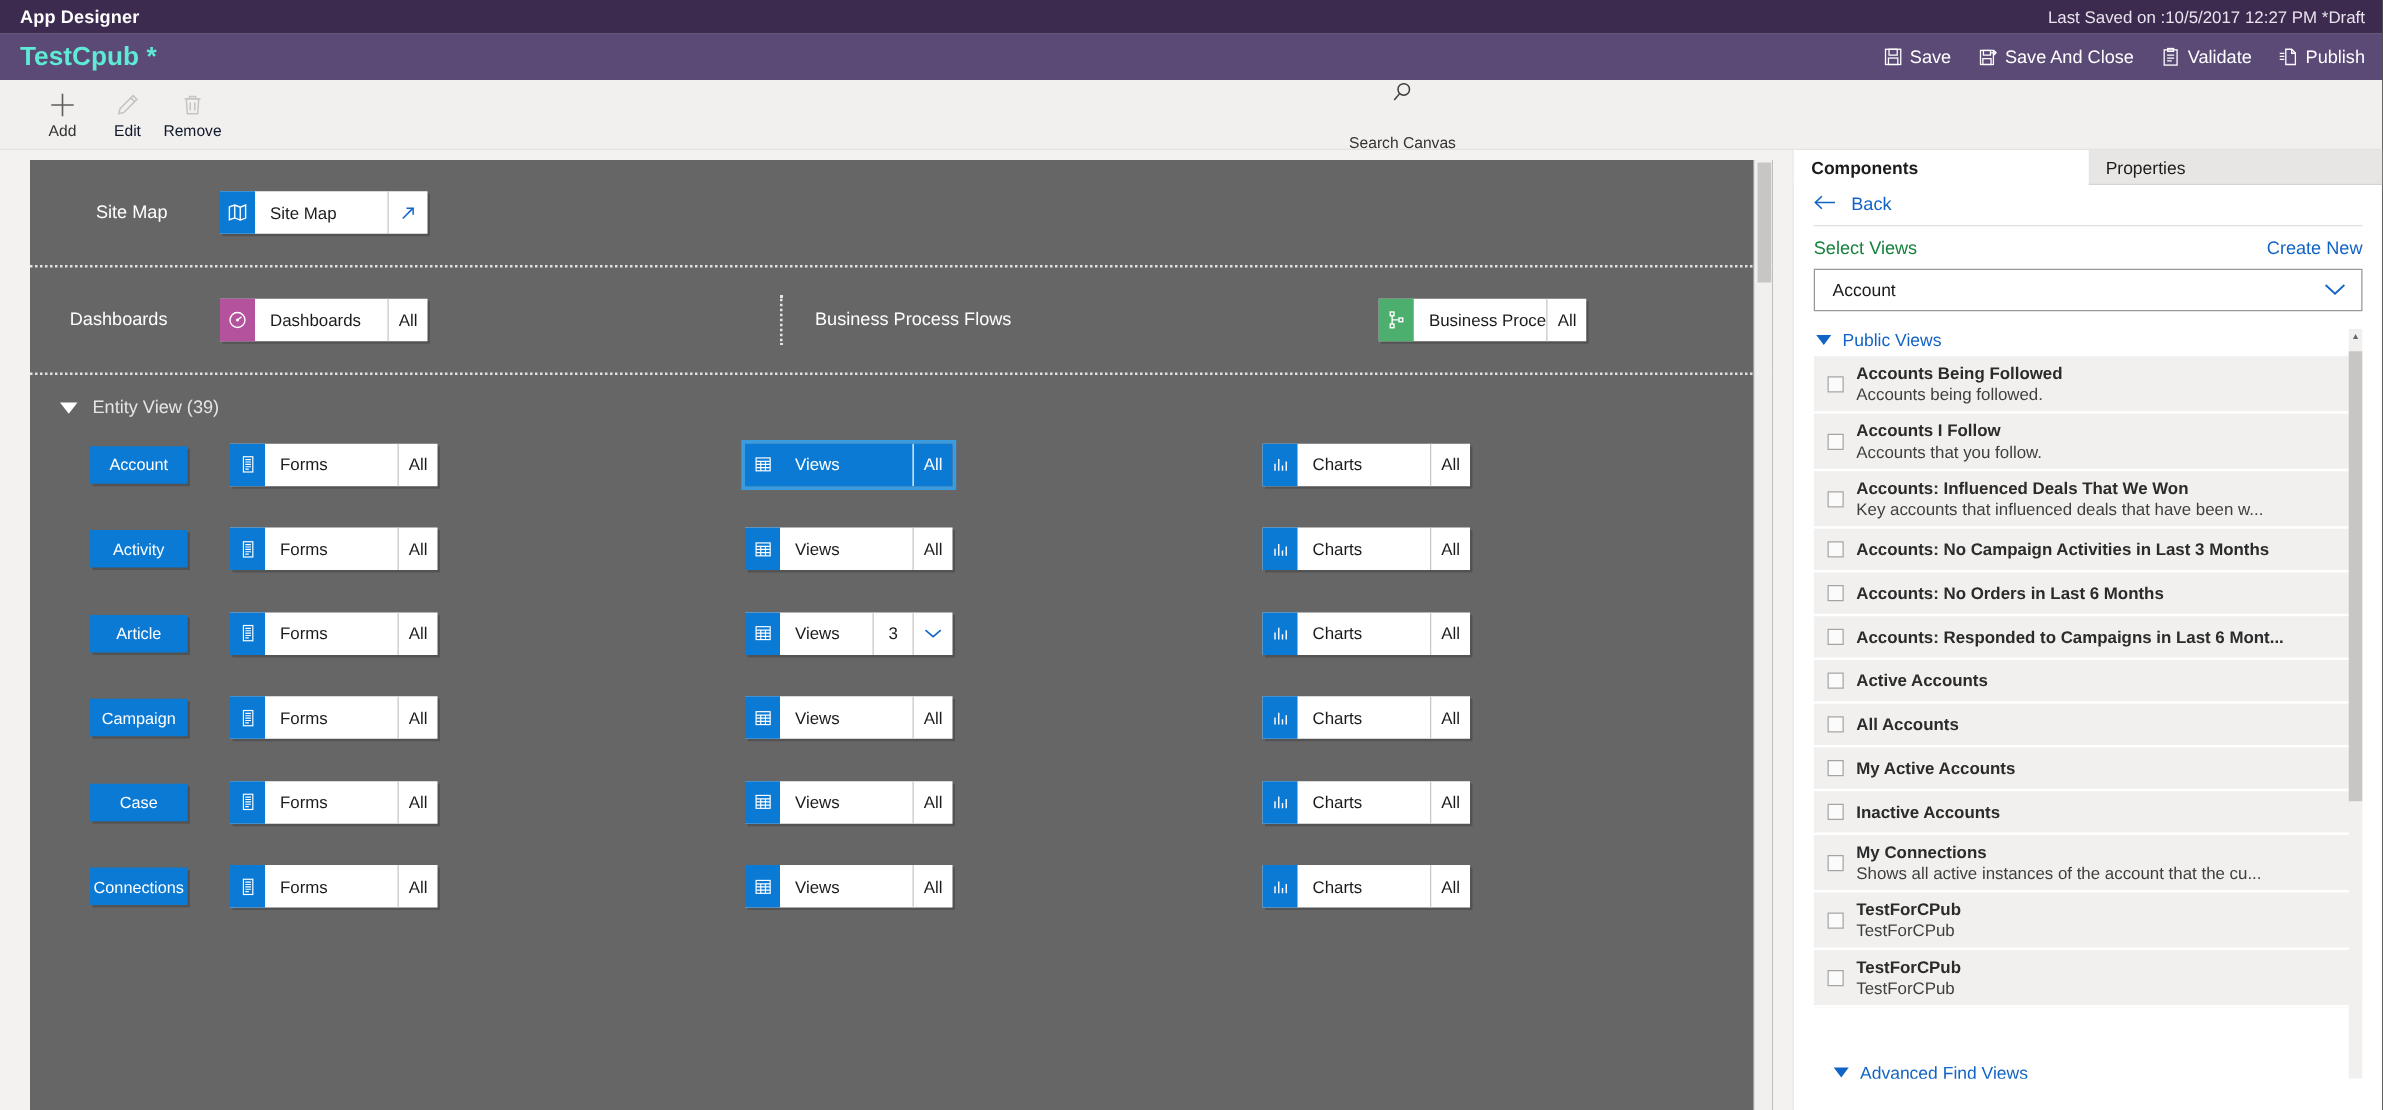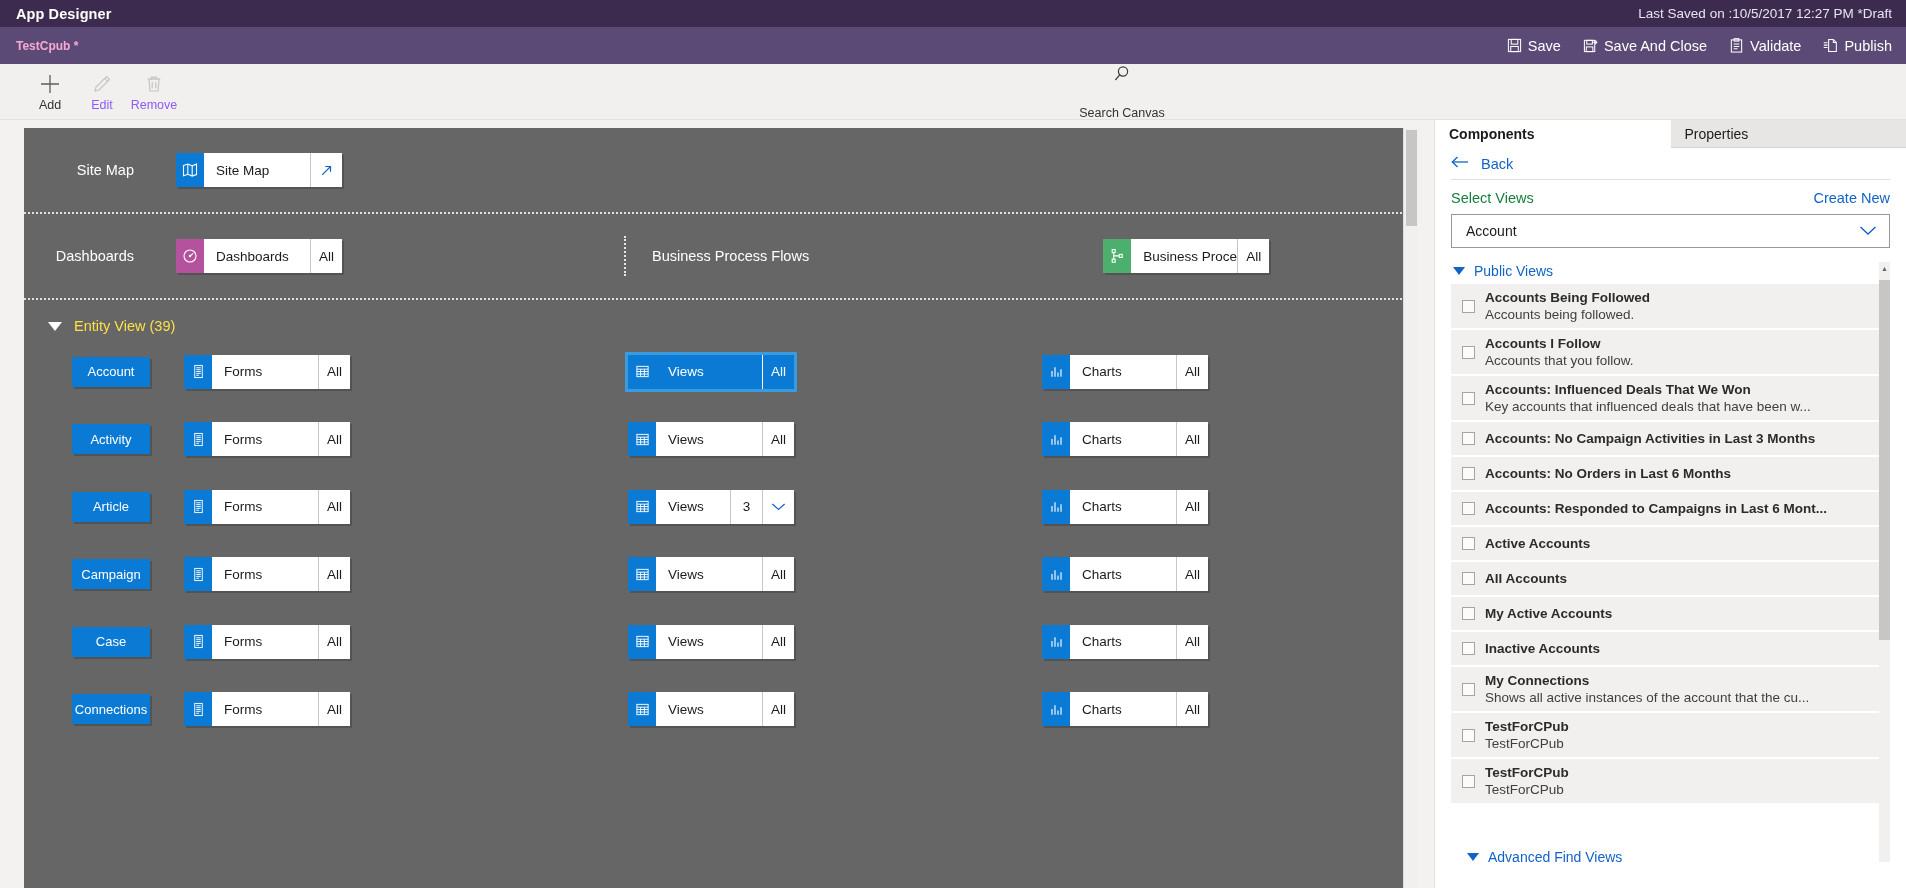--- a/index.html
+++ b/index.html
@@ -34,21 +34,21 @@
 
   
   .cmdbar {
     height: 37px;
     background: #5b4a76;
     display: flex; align-items: center;
     justify-content: space-between;
     padding: 0 14px 0 16px;
   }
   .cmdbar .appname {
-    color: #f9a8d4; font-size: 12px; font-weight: bold;
+    color: #5eead4; font-size: 21px; font-weight: bold;
   }
   .cmdactions { display: flex; align-items: center; gap: 22px; }
   .cmdbtn {
     display: flex; align-items: center; gap: 6px;
     color: #ffffff; font-size: 14.5px; cursor: pointer;
     white-space: nowrap;
   }
   .cmdbtn .gi { display: inline-flex; width: 15px; height: 15px; }
   .cmdbtn svg { width: 15px; height: 15px; display: block; }
 
@@ -62,21 +62,21 @@
   .ribbon-group { position: absolute; top: 0; left: 24px; display: flex; }
   .ribbon-btn {
     width: 52px; height: 56px;
     display: flex; flex-direction: column;
     align-items: center; justify-content: center;
     gap: 2px; cursor: pointer;
   }
   .ribbon-btn.disabled { cursor: default; }
   .ribbon-btn .ic { height: 24px; display: flex; align-items: center; justify-content: center; }
   .ribbon-btn .lbl { font-size: 12.5px; color: #333; }
-  .ribbon-btn.disabled .lbl { color: #8b5cf6; }
+  .ribbon-btn.disabled .lbl { color: #0f172a; }
   .ribbon-search {
     position: absolute; top: 0; left: 1068px;
     width: 108px; height: 56px;
     display: flex; flex-direction: column;
     align-items: center; justify-content: center; gap: 18px;
     cursor: pointer;
   }
   .ribbon-search .lbl { font-size: 12.5px; color: #333; }
 
   
@@ -180,21 +180,21 @@
 
   .vdivider {
     width: 0; border-left: 2px dotted #e8e6e4;
     height: 40px; margin-right: 26px;
   }
 
   
   .ev-header {
     display: flex; align-items: center;
     gap: 12px; padding: 18px 0 4px 24px;
-    color: #fde047; font-size: 14.5px;
+    color: #e5e5e5; font-size: 14.5px;
   }
   .ev-caret {
     width: 0; height: 0;
     border-left: 7px solid transparent;
     border-right: 7px solid transparent;
     border-top: 9px solid #ffffff;
   }
   .ent-row {
     display: flex; align-items: center;
     height: 67.5px; padding-left: 48px;
@@ -204,21 +204,21 @@
     background: #0b7ad4; color: #ffffff;
     font-size: 13px;
     display: flex; align-items: center; justify-content: center;
     box-shadow: 2px 2px 0 rgba(0,0,0,.18);
     cursor: pointer;
   }
   .ent-gap1 { width: 34px; flex: none; }
   .ent-gap2 { width: 246px; flex: none; }
   .ent-gap3 { width: 248px; flex: none; }
   .forms-tile { width: 166px; }
-  .views-tile { width: 166px; margin-left: 32px; }
+  .views-tile { width: 166px; }
   .charts-tile { width: 166px; }
 
   
   .panel {
     width: 472px; background: #ffffff;
     border-left: 1px solid #e4e2e0;
     display: flex; flex-direction: column;
     position: relative;
   }
   .panel-tabs { display: flex; height: 28px; flex: none; }

